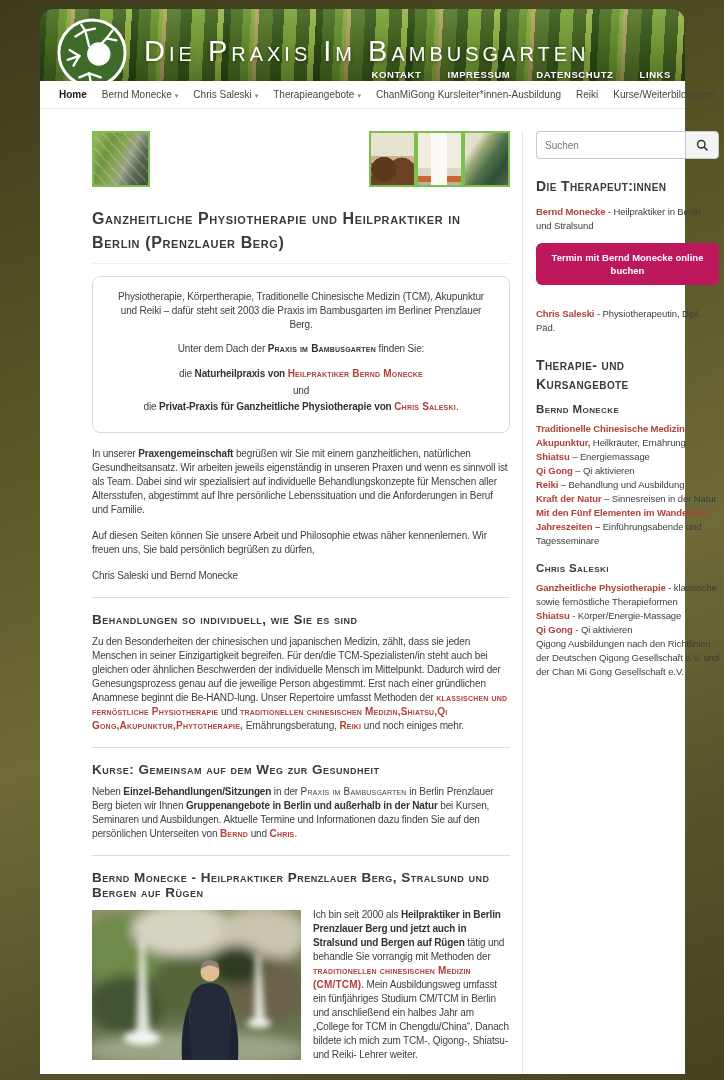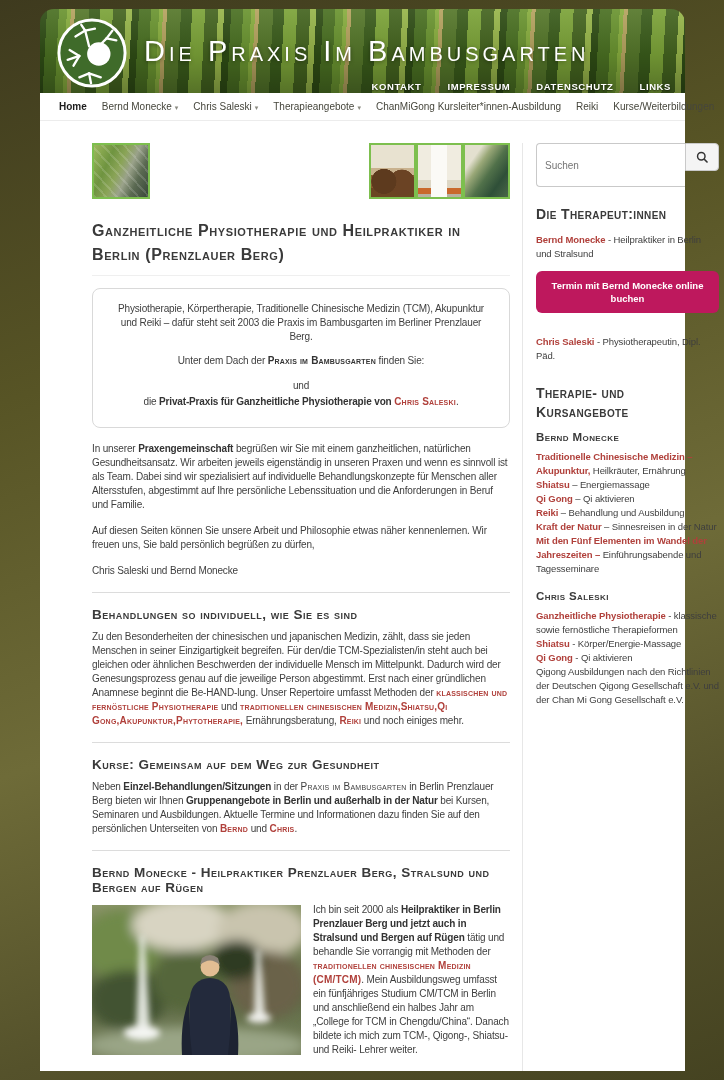--- a/index.html
+++ b/index.html
@@ -6,21 +6,21 @@
   html,body { width:724px; height:1080px; overflow:hidden; }
   body {
     font-family: "Liberation Sans", sans-serif;
     background: linear-gradient(160deg, #3e3a1e 0%, #575425 30%, #6e6b38 58%, #55522b 80%, #454321 100%);
     color:#3e3e3e;
   }
   .wrapper { margin-left:40px; width:645px; padding-top:9px; }
 
   
   .site-header {
-    position:relative; height:84px; border-radius:14px 14px 0 0; overflow:hidden;
+    position:relative; height:72px; border-radius:14px 14px 0 0; overflow:hidden;
     background:
       linear-gradient(180deg, rgba(255,255,255,.08) 0%, rgba(0,0,0,.10) 55%, rgba(0,0,0,.30) 100%),
       repeating-linear-gradient(93deg,
         #2f4d15 0 7px, #4a7022 7px 19px, #6a9430 19px 27px, #87ad3e 27px 31px,
         #b5a35f 31px 35px, #55772a 35px 49px, #3a5c1b 49px 60px, #7ba338 60px 73px,
         #44641f 73px 86px, #97b54a 86px 92px);
   }
   .logo { position:absolute; left:16px; top:8px; width:72px; height:72px; }
   .site-title {
     position:absolute; left:104px; top:26px; color:#fff;
@@ -83,21 +83,21 @@
   }
   .intro-box p { margin-bottom:10px; }
   .intro-box .tight { margin-bottom:2px; line-height:15px; }
 
   
   .portrait { float:left; width:209px; height:150px; margin:2px 12px 6px 0; }
 
   
   .search-row { display:flex; margin-bottom:18px; }
   .search-input {
-    flex:1; height:44px; border:1px solid #c9c9c9; border-right:none; border-radius:4px 0 0 4px;
+    flex:1; height:28px; border:1px solid #c9c9c9; border-right:none; border-radius:4px 0 0 4px;
     padding:0 8px; font-size:10px; color:#555; font-family:"Liberation Sans",sans-serif; outline:none;
   }
   .search-btn {
     width:34px; height:28px; border:1px solid #c9c9c9; border-radius:0 4px 4px 0;
     background:#f4f4f4; display:flex; align-items:center; justify-content:center; cursor:pointer;
   }
   .sb-h2 { font-size:14px; font-weight:600; color:#3a3a3a; font-variant:small-caps;
     letter-spacing:.4px; line-height:1.35; margin-bottom:9px; }
   .sb-h3 { font-size:11.5px; font-weight:600; color:#3a3a3a; font-variant:small-caps;
     letter-spacing:.4px; margin:2px 0 7px; }
@@ -167,20 +167,21 @@
           <div class="thumb t-room2"></div>
           <div class="thumb t-room3"></div>
         </div>
       </div>
 
       <h1 class="page-title">Ganzheitliche Physiotherapie und Heilpraktiker in Berlin (Prenzlauer Berg)</h1>
 
       <div class="intro-box">
         <p>Physiotherapie, Körpertherapie, Traditionelle Chinesische Medizin (TCM), Akupunktur und Reiki – dafür steht seit 2003 die Praxis im Bambusgarten im Berliner Prenzlauer Berg.</p>
         <p><span>Unter dem Dach der </span><strong class="sc">Praxis im Bambusgarten</strong><span> finden Sie:</span></p>
+        <p class="tight"><span>die </span><strong>Naturheilpraxis von </strong><span class="red sc">Heilpraktiker Bernd Monecke</span></p>
         <p class="tight">und</p>
         <p><span>die </span><strong>Privat-Praxis für Ganzheitliche Physiotherapie von </strong><span class="red sc">Chris Saleski</span><span>.</span></p>
       </div>
 
       <p><span>In unserer </span><strong>Praxengemeinschaft</strong><span> begrüßen wir Sie mit einem ganzheitlichen, natürlichen Gesundheitsansatz. Wir arbeiten jeweils eigenständig in unseren Praxen und wenn es sinnvoll ist als Team. Dabei sind wir spezialisiert auf individuelle Behandlungskonzepte für Menschen aller Altersstufen, abgestimmt auf Ihre persönliche Lebenssituation und die Anforderungen in Beruf und Familie.</span></p>
       <p>Auf diesen Seiten können Sie unsere Arbeit und Philosophie etwas näher kennenlernen. Wir freuen uns, Sie bald persönlich begrüßen zu dürfen,</p>
       <p>Chris Saleski und Bernd Monecke</p>
 
       <hr class="sep">
 

